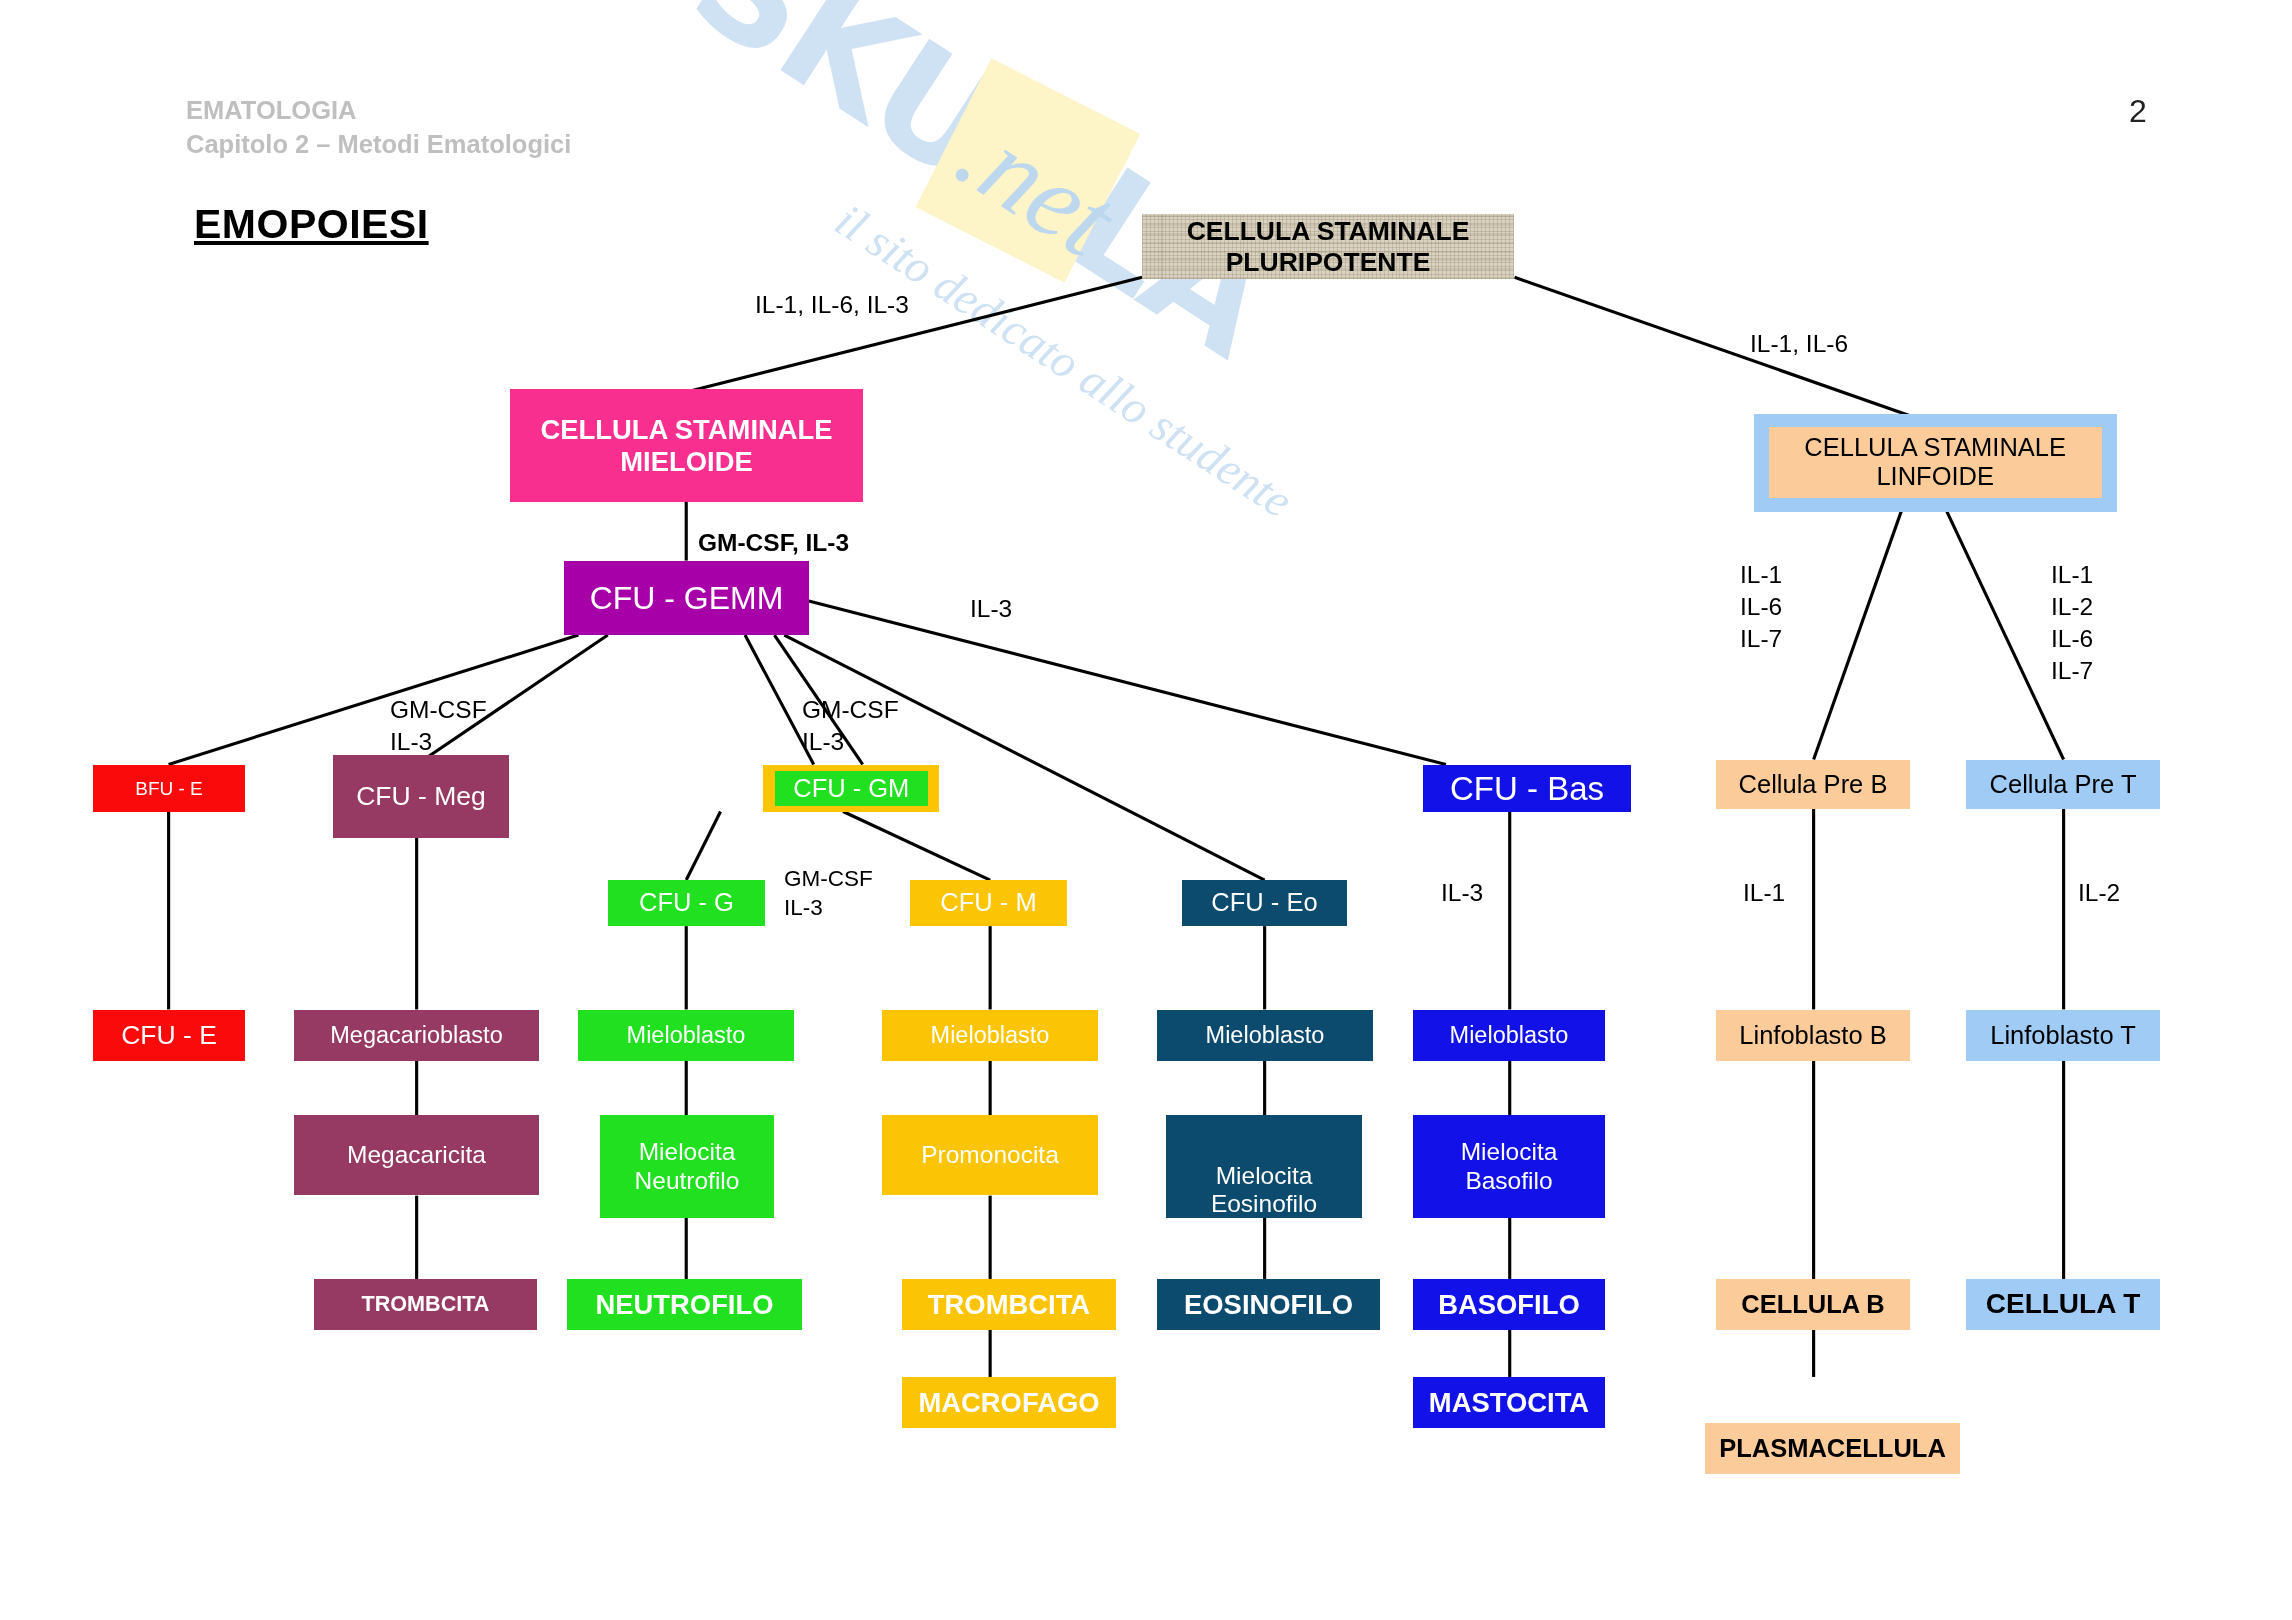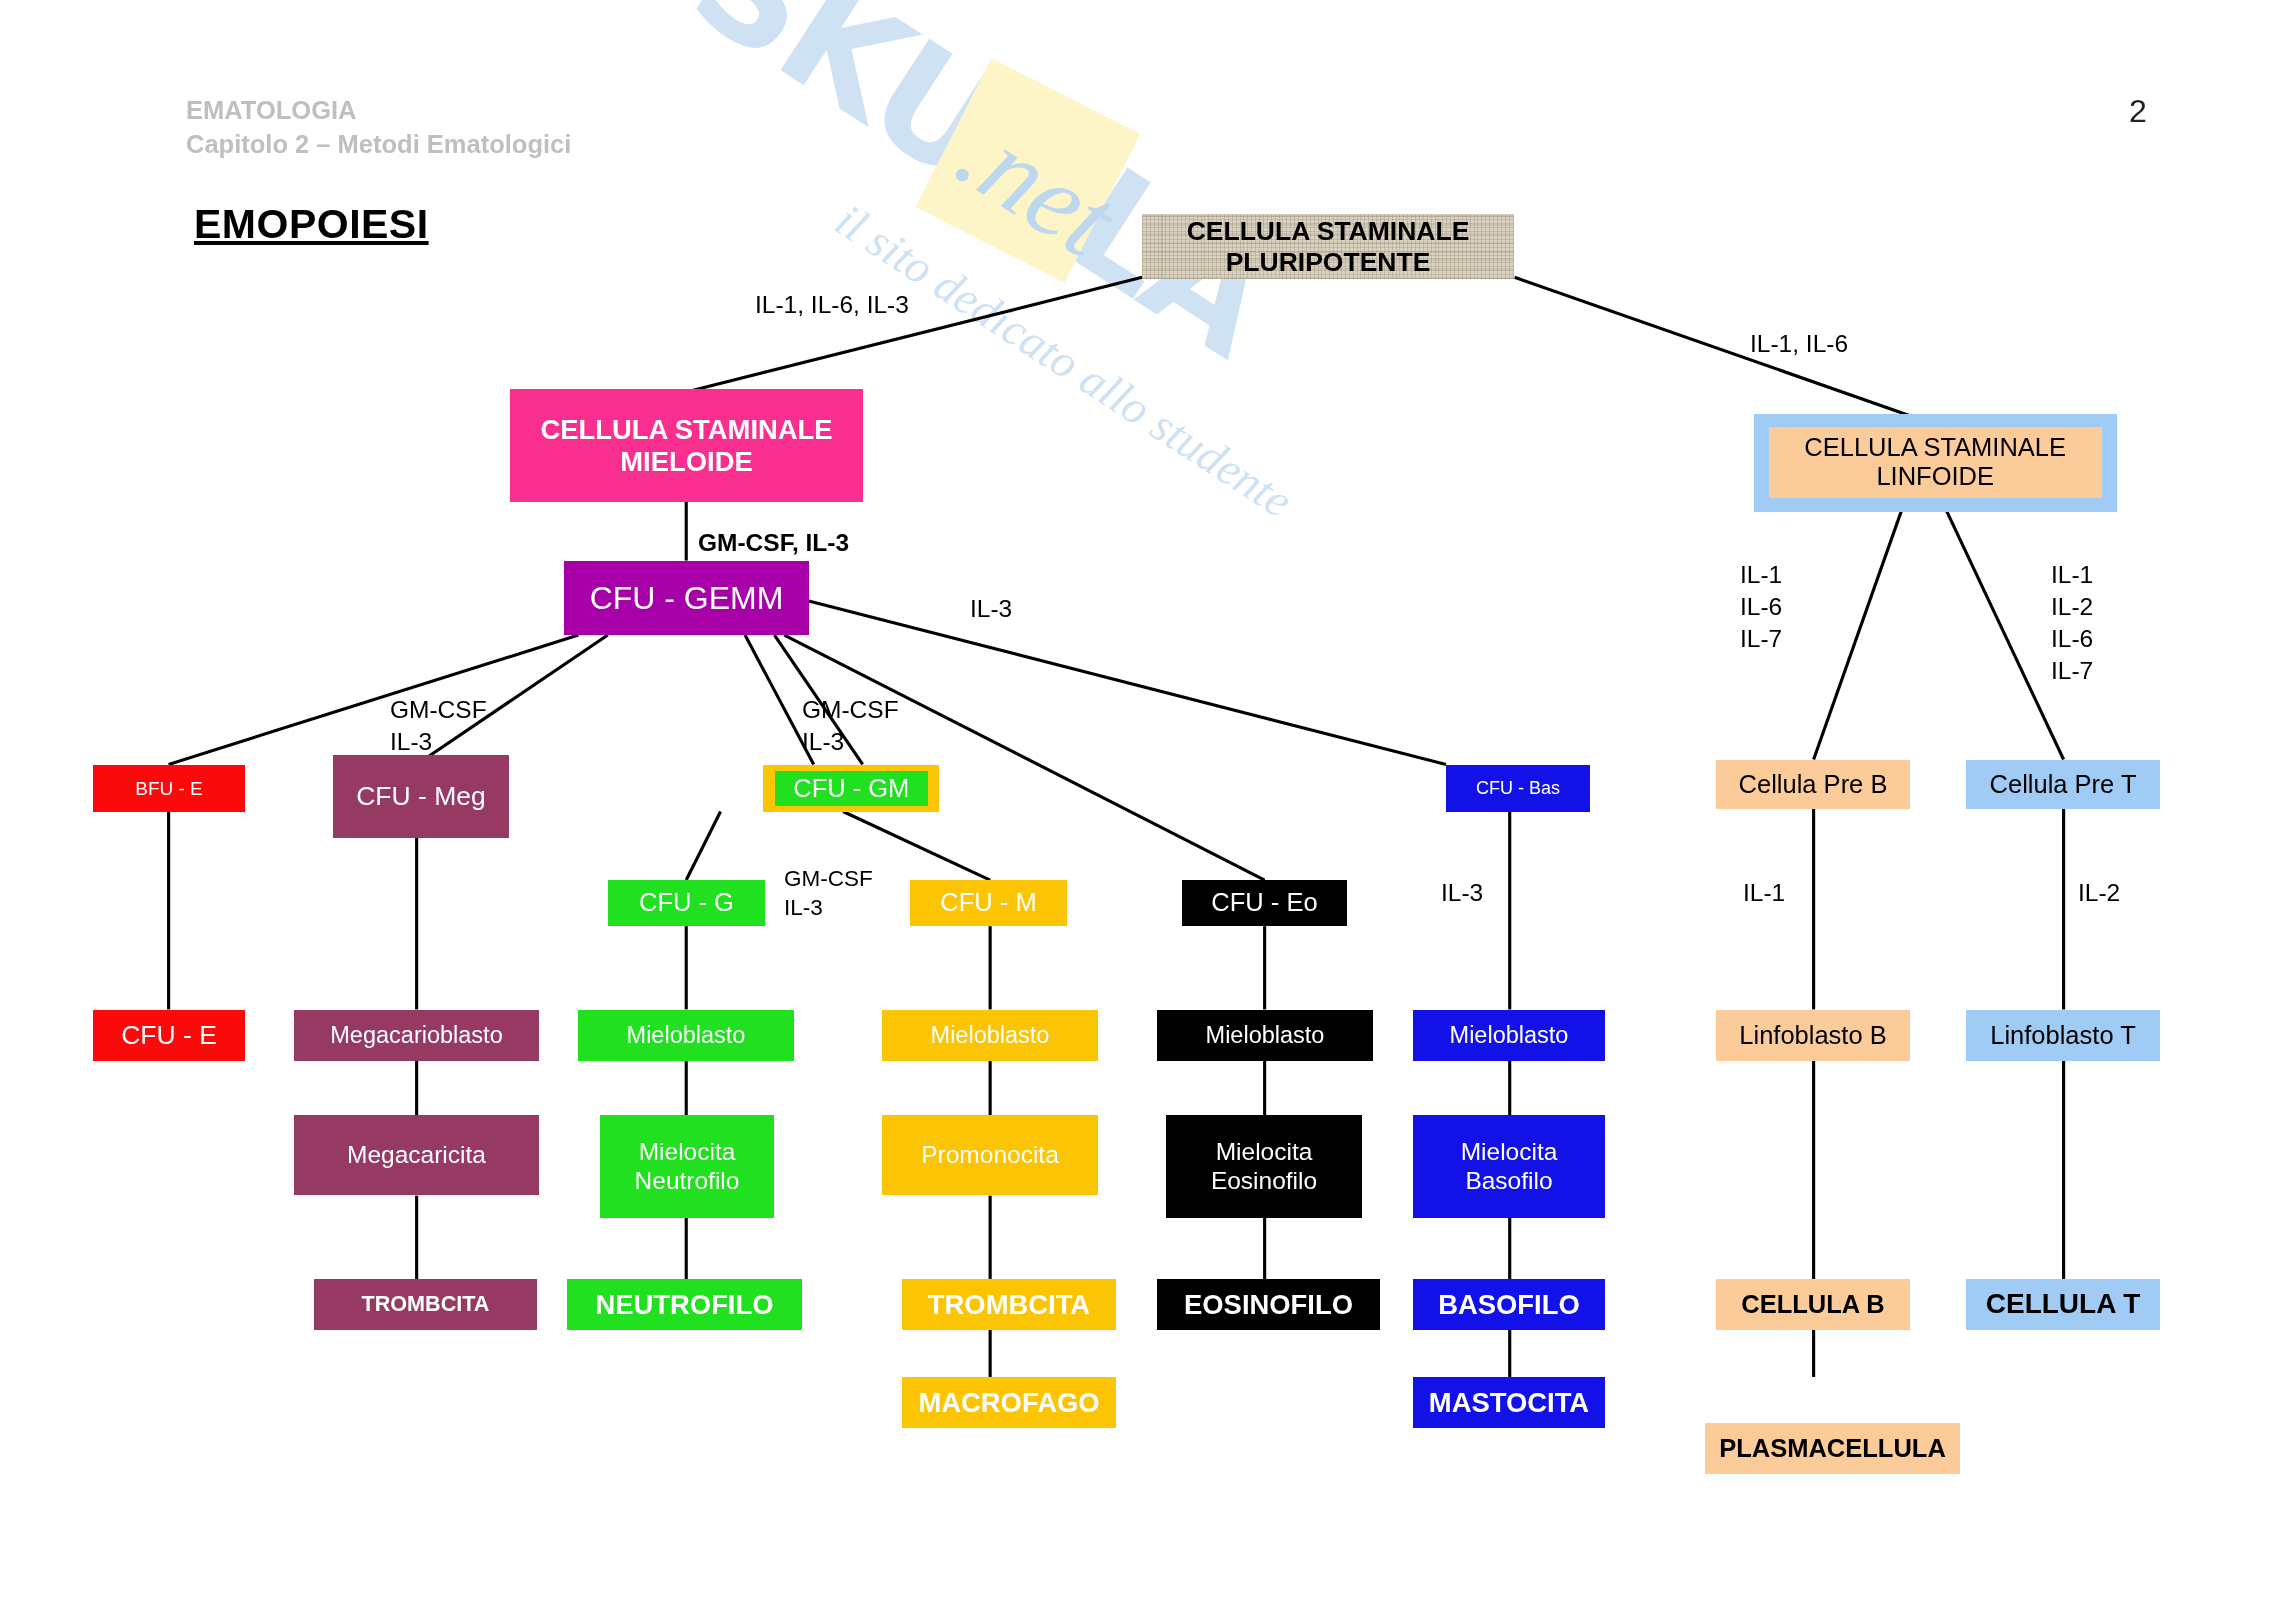--- a/index.html
+++ b/index.html
@@ -50,21 +50,21 @@
             repeating-linear-gradient(0deg, rgba(120,105,80,.22) 0 1px, transparent 1px 3.9px),
             repeating-linear-gradient(90deg, rgba(120,105,80,.22) 0 1px, transparent 1px 3.9px),
             repeating-linear-gradient(0deg, rgba(160,148,120,.25) 0 2px, transparent 2px 8.8px);
   }
   .c-pink{background:#f92f8f;}
   .c-purple{background:#a800a8;}
   .c-red{background:#fa0a0a;}
   .c-maroon{background:#963a63;}
   .c-green{background:#20e020;}
   .c-gold{background:#fbc404;}
-  .c-orange{background:#000000;}
+  .c-orange{background:#0c4a6e;justify-content:flex-end;}
   .c-blue{background:#1212e8;}
   .c-peach{background:#fbcb9a;}
   .c-ltblue{background:#9fcbf5;}
   .c-lymphframe{background:#9fcbf5;}
   .c-gmframe{background:#fbc404;}
 
   
   .elab{position:absolute;z-index:5;font-size:24.5px;color:#000;white-space:nowrap;
         line-height:1.3;}
 </style>
@@ -204,21 +204,21 @@
   <div class="node c-maroon txt-w" style="left:333px;top:755px;width:176px;height:83px;font-size:26.5px;">
     <span>CFU - Meg</span>
   </div>
 
   <div class="node c-gmframe" style="left:763px;top:765px;width:176px;height:47px;">
     <div class="node c-green txt-w" style="position:absolute;left:11.8px;top:5.9px;width:153px;height:35px;font-size:25.5px;">
       <span>CFU - GM</span>
     </div>
   </div>
 
-  <div class="node c-blue txt-w" style="left:1423px;top:765px;width:144px;height:47px;font-size:18px;margin-left:23px;">
+  <div class="node c-blue txt-w" style="left:1423px;top:765px;width:208px;height:47px;font-size:33px;">
     <span>CFU - Bas</span>
   </div>
 
   <div class="node c-peach txt-k" style="left:1716px;top:760px;width:194px;height:49px;font-size:25.5px;">
     <span>Cellula Pre B</span>
   </div>
 
   <div class="node c-ltblue txt-k" style="left:1966px;top:760px;width:194px;height:49px;font-size:25.5px;">
     <span>Cellula Pre T</span>
   </div>

